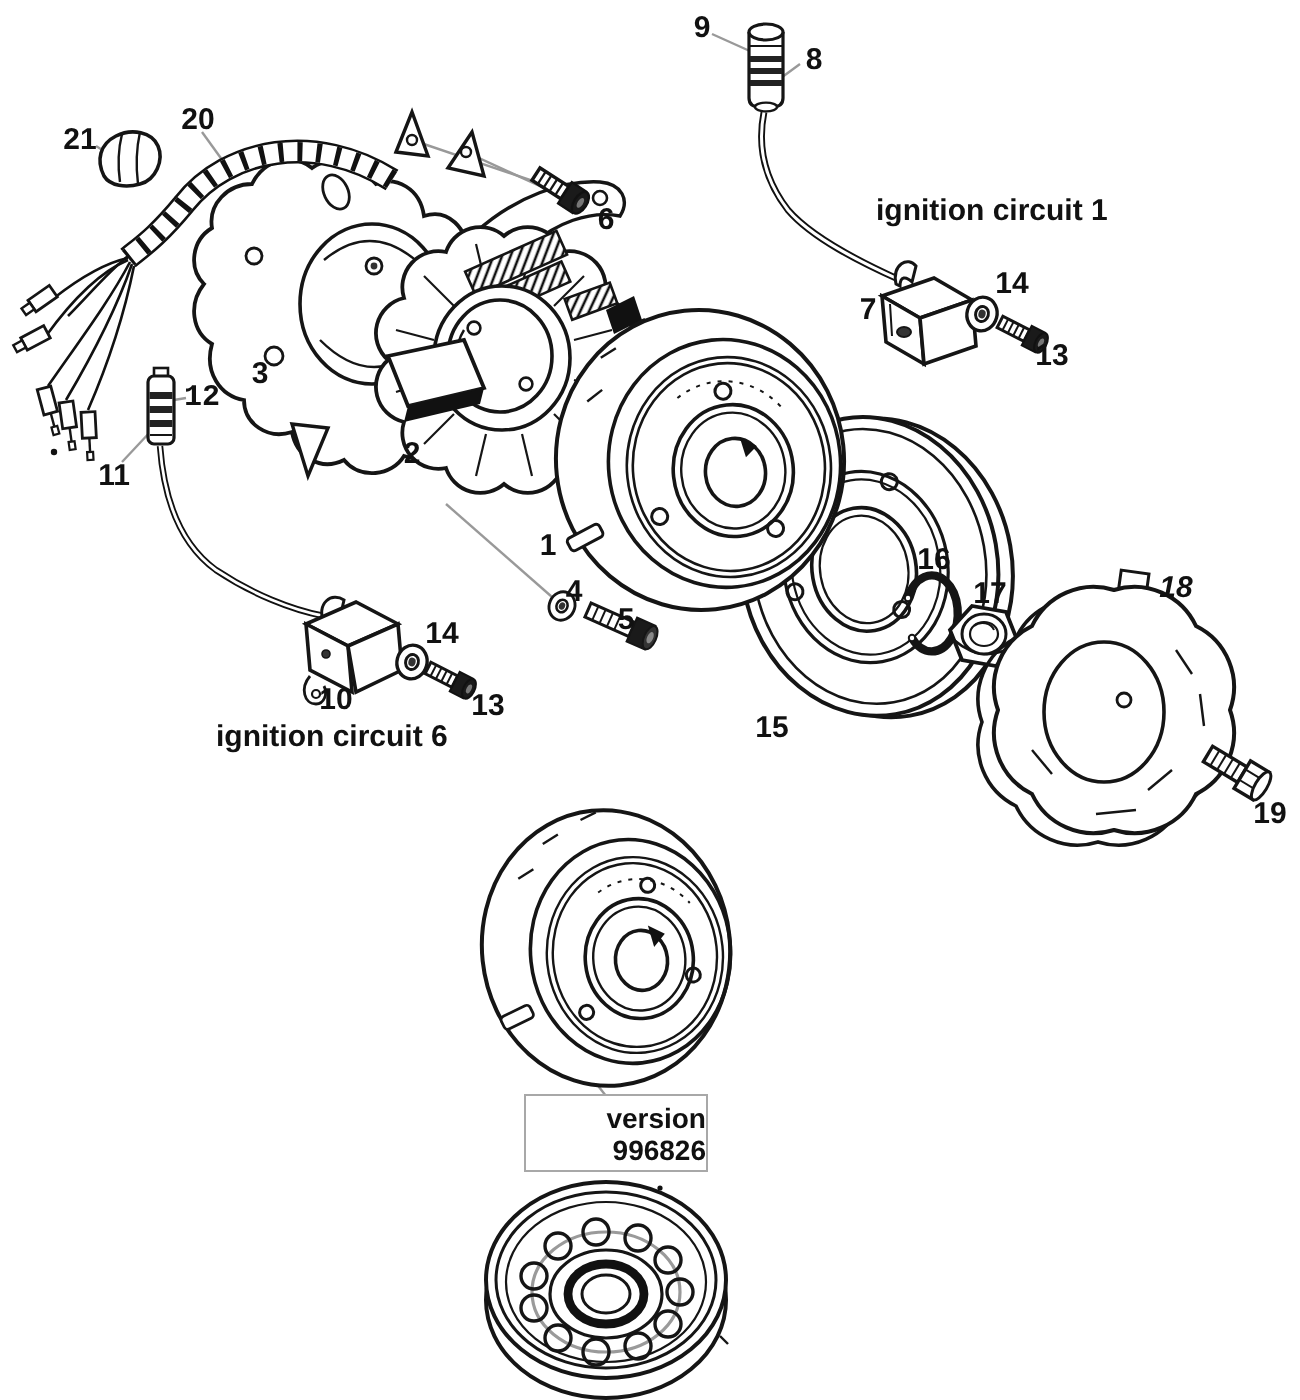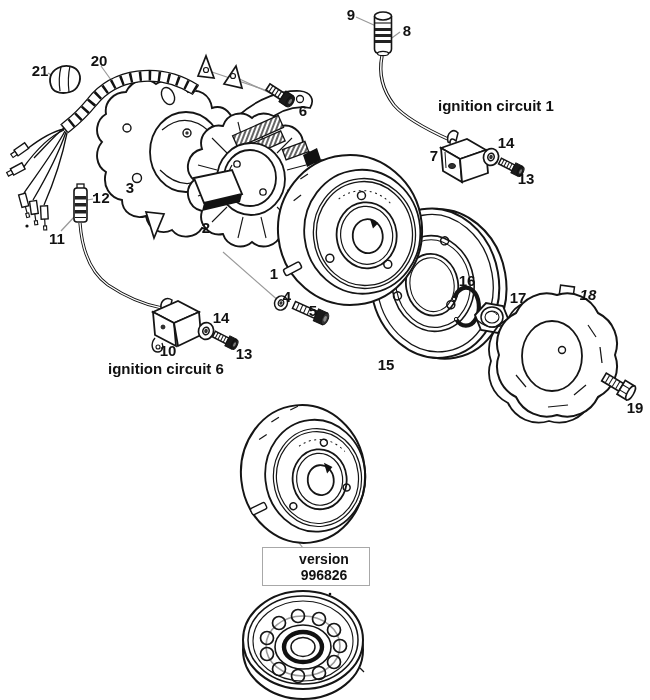--- a/index.html
+++ b/index.html
@@ -4,22 +4,22 @@
 <style>
   html,body{margin:0;padding:0;background:#fff;}
   .canvas{position:relative;width:650px;height:700px;background:#fff;overflow:hidden;
           font-family:"Liberation Sans",sans-serif;}
   .canvas svg{position:absolute;left:0;top:0;}
   .callout{position:absolute;transform:translate(-50%,-50%);
            font:700 15px "Liberation Sans",sans-serif;color:#111;white-space:nowrap;}
   .circuit-label{position:absolute;font:700 15px "Liberation Sans",sans-serif;color:#111;white-space:nowrap;}
   .version-box{position:absolute;left:262px;top:547px;width:90px;height:37px;
                border:1.5px solid #a8a8a8;background:#fff;display:flex;flex-direction:column;
-               align-items:center;justify-content:center;
-               font:700 14px "Liberation Sans",sans-serif;color:#111;line-height:16px;padding-left:16px;}
+               align-items:flex-end;justify-content:center;
+               font:700 14px "Liberation Sans",sans-serif;color:#111;line-height:16px;}
 </style>
 </head>
 <body>
 
 <div class="canvas">
 
 <svg width="650" height="700" viewBox="0 0 650 700">
   <defs>
     <pattern id="hatch" width="4" height="4" patternUnits="userSpaceOnUse" patternTransform="rotate(45)">
       <rect width="4" height="4" fill="#ffffff"></rect>
@@ -361,20 +361,20 @@
       <span class="callout" style="left: 351px; top: 14px;">9</span>
       <span class="callout" style="left: 168px; top: 350px;">10</span>
       <span class="callout" style="left: 57px; top: 238px;">11</span>
       <span class="callout" style="left: 101px; top: 199px; font-family: Liberation Mono, monospace;">12</span>
       <span class="callout" style="left: 526px; top: 178px;">13</span>
       <span class="callout" style="left: 244px; top: 353px;">13</span>
       <span class="callout" style="left: 506px; top: 142px;">14</span>
       <span class="callout" style="left: 221px; top: 317px;">14</span>
       <span class="callout" style="left: 386px; top: 364px;">15</span>
       <span class="callout" style="left: 467px; top: 280px;">16</span>
-      <span class="callout" style="left: 518px; top: 297px;">17</span>
+      <span class="callout" style="left: 495px; top: 297px;">17</span>
       <span class="callout" style="left: 588px; top: 294px; font-style: italic;">18</span>
       <span class="callout" style="left: 635px; top: 407px; text-align: right;">19</span>
       <span class="callout" style="left: 99px; top: 60px;">20</span>
       <span class="callout" style="left: 40px; top: 70px;">21</span>
     </div>
 
 </div>
 
 </body></html>

